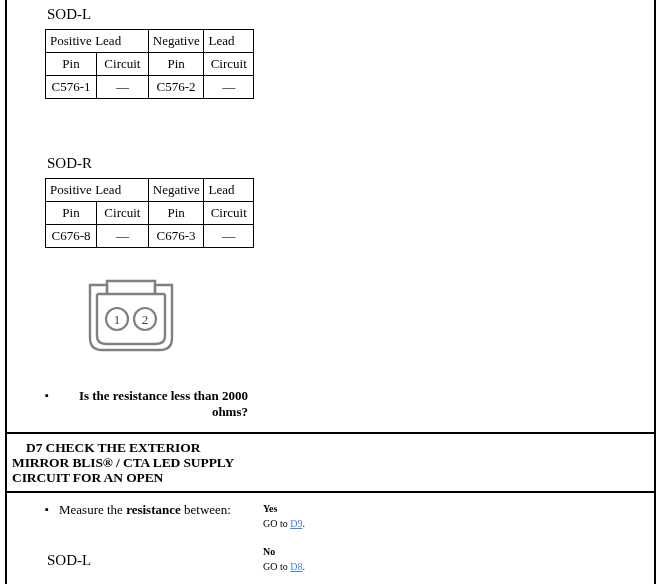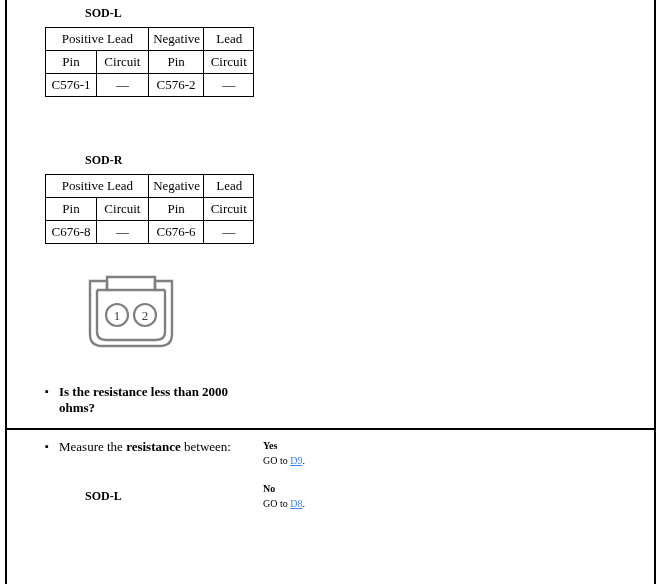--- a/index.html
+++ b/index.html
@@ -41,43 +41,42 @@
 
   .col-left   { width: 247px; border-right: 2px solid #000; }
   .col-right  { width: 402px; }
 
   .hrule-top  { border-top: 2px solid #000 !important; }
 
   
   .stepbody { padding: 0; }
 
   .sublabel {
-    font-weight: bold;
-    font-size: 12px;
+    font-weight: normal;
+    font-size: 15px;
     padding: 6px 0 6px 40px;
-    margin-left: 38px;
   }
 
   
   .leadwrap { padding-left: 38px; }
 
   table.lead {
     border-collapse: collapse;
     table-layout: fixed;
     font-size: 13px;
   }
   table.lead td {
     border: 1px solid #000;
     text-align: center;
     padding: 1px 3px;
     height: 20px;
     line-height: 18px;
     white-space: nowrap;
   }
-  table.lead td.hdr-span { text-align: center; padding-left: 4px; }
+  table.lead td.hdr-span { text-align: left; padding-left: 4px; }
   .c-pin1     { width: 46px; }
   .c-cir1     { width: 48px; }
   .c-pin2     { width: 49px; }
   .c-cir2     { width: 45px; }
 
   
   .connwrap {
     padding: 30px 0 20px 0;
     text-align: center;
     width: 247px;
@@ -96,21 +95,21 @@
     margin: 0 0 2px 0;
     line-height: 16px;
   }
   ul.b > li::before {
     content: "\25AA";
     position: absolute;
     left: 0;
     top: -1px;
     font-size: 11px;
   }
-  .q { font-weight: bold; }
+  .q { font-weight: bold; text-align: right; }
 
   .pad-q  { padding: 8px 0 10px 0; }
   .pad-m  { padding: 9px 0 0 0; }
 
   
   .steptitle {
     font-weight: bold;
     font-size: 13.5px;
     line-height: 15px;
     padding: 6px 4px 6px 5px;
@@ -181,21 +180,21 @@
                   </tr>
                   <tr>
                     <td class="c-pin1">Pin</td>
                     <td class="c-cir1">Circuit</td>
                     <td class="c-pin2">Pin</td>
                     <td class="c-cir2">Circuit</td>
                   </tr>
                   <tr>
                     <td>C676-8</td>
                     <td>—</td>
-                    <td>C676-6</td>
+                    <td>C676-3</td>
                     <td>—</td>
                   </tr>
                 </tbody>
               </table>
             </div>
 
             <div class="connwrap">
               <svg width="92" height="78" viewBox="0 0 92 78">
                 <g fill="none" stroke="#808080" stroke-width="2.4">
 
@@ -229,20 +228,32 @@
             </div>
 
           </div>
         </td>
 
         <td class="col-right">
           <div style="height:1px;"></div>
         </td>
       </tr>
 
+      <tr>
+        <td class="col-left hrule-top">
+          <div class="steptitle">
+            <span class="indent">D7 CHECK THE EXTERIOR MIRROR</span>
+            <span>BLIS® / CTA LED SUPPLY CIRCUIT FOR</span>
+            <span>AN OPEN</span>
+          </div>
+        </td>
+        <td class="col-right hrule-top">
+          <div style="height:1px;"></div>
+        </td>
+      </tr>
 
       <tr>
         <td class="col-left hrule-top">
           <div class="pad-m">
             <ul class="b">
               <li><span>Measure the </span><b>resistance</b><span> between:</span></li>
             </ul>
           </div>
           <div class="sublabel" style="padding-top:32px;">SOD-L</div>
         </td>

